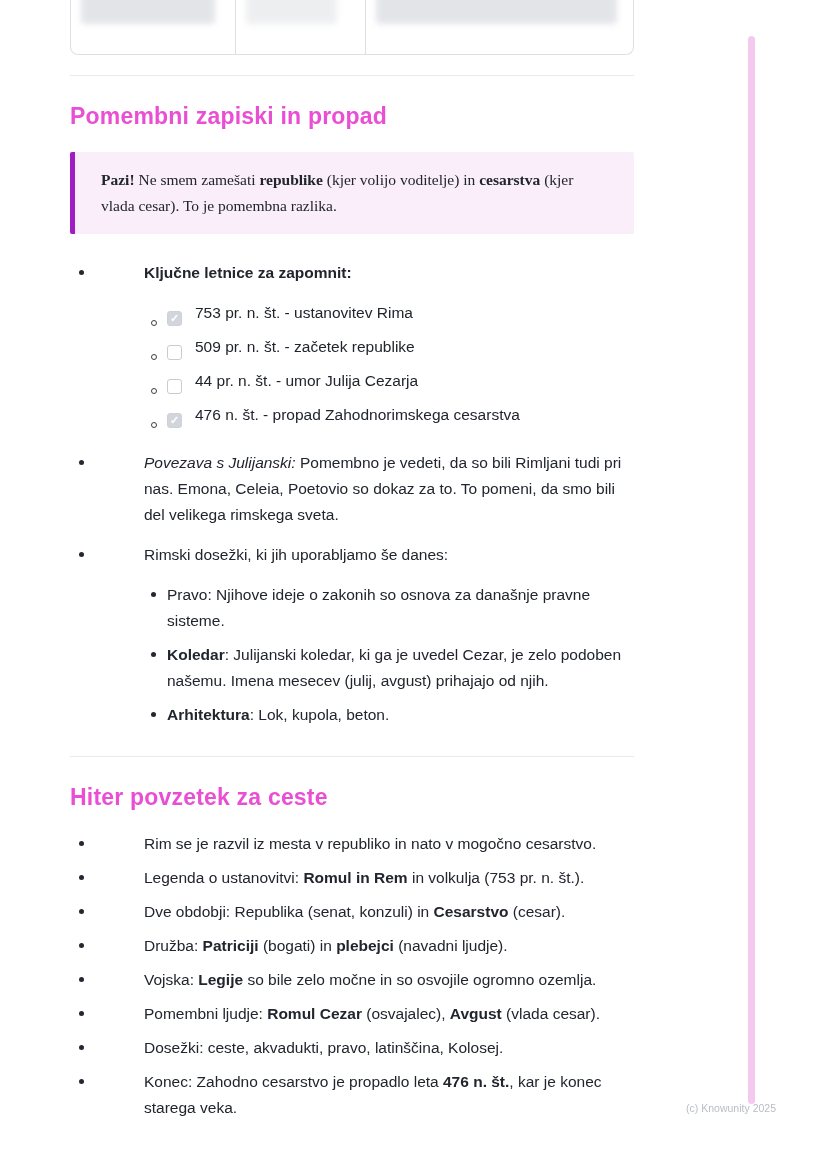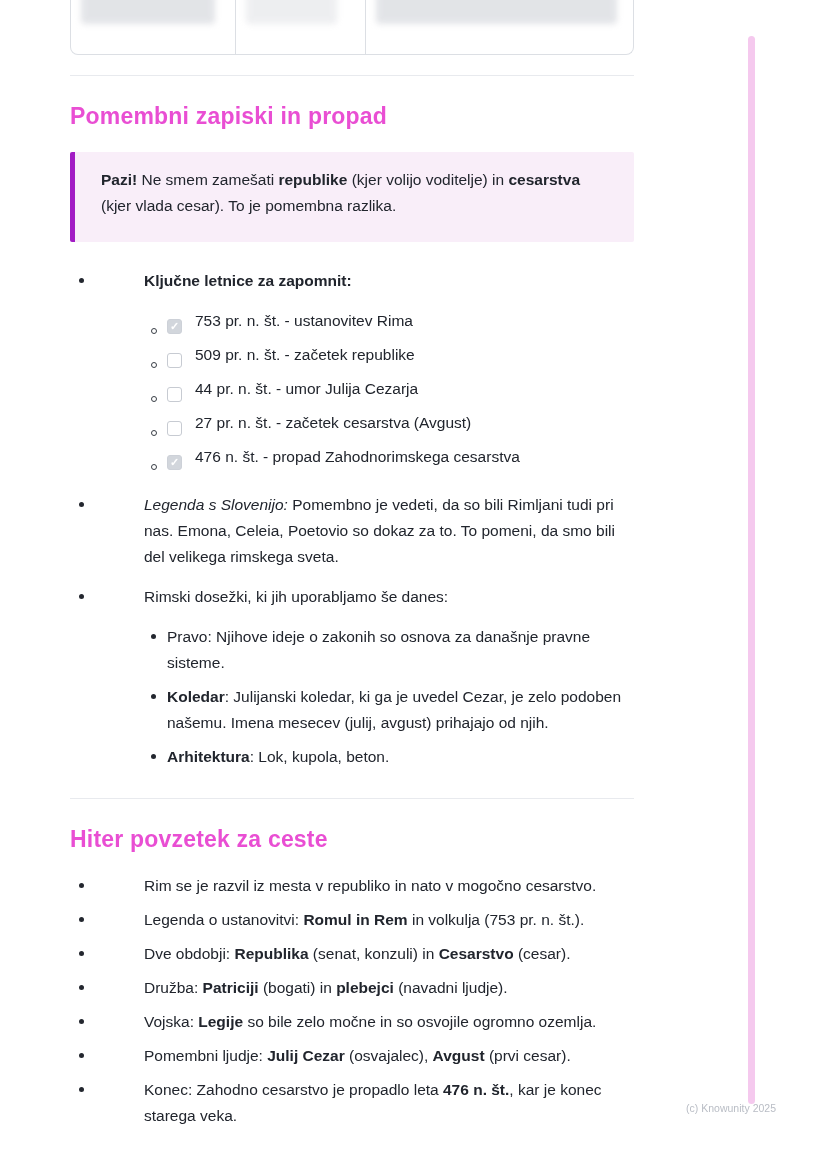--- a/index.html
+++ b/index.html
@@ -42,21 +42,21 @@
   hr.divider{border:none;border-top:1px solid #e8eaee;margin-top:20px;}
 
   h2.section-title{
     margin-top:27px;font-size:23px;font-weight:700;color:var(--accent);
     letter-spacing:.2px;
   }
 
   .callout{
     margin-top:22px;background:var(--callout-bg);
     border-left:5px solid var(--callout-border);
-    border-radius:2px;padding:15px 24px 23px 26px;
+    border-radius:2px;padding:15px 24px 15px 26px;font-family:Liberation Serif, serif;
   }
   .callout p{font-size:15.5px;line-height:26px;}
 
   .list{margin-top:26px;}
   .li{display:flex;margin-bottom:14px;gap:48px;}
   .list-tight .li{margin-bottom:8px;}
   .dot{
     width:5px;height:5px;border-radius:50%;background:#23272f;
     margin:10px 12px 0 9px;flex:none;
   }
@@ -138,39 +138,34 @@
             <span class="checkbox"></span>
             <span class="check-label">509 pr. n. št. - začetek republike</span>
           </div>
 
           <div class="check-row">
             <span class="circle"></span>
             <span class="checkbox"></span>
             <span class="check-label">44 pr. n. št. - umor Julija Cezarja</span>
           </div>
 
-          <div class="check-row">
-            <span class="circle"></span>
-            <span class="checkbox"></span>
-            <span class="check-label">27 pr. n. št. - začetek cesarstva (Avgust)</span>
-          </div>
 
           <div class="check-row">
             <span class="circle"></span>
             <span class="checkbox checked"></span>
             <span class="check-label">476 n. št. - propad Zahodnorimskega cesarstva</span>
           </div>
 
         </div>
       </div>
     </div>
 
     <div class="li">
       <span class="dot"></span>
-      <p class="li-text"><span style="font-style: italic;">Legenda s Slovenijo:</span><span> Pomembno je vedeti, da so bili Rimljani tudi pri nas. Emona, Celeia, Poetovio so dokaz za to. To pomeni, da smo bili del velikega rimskega sveta.</span></p>
+      <p class="li-text"><span style="font-style: italic;">Povezava s Julijanski:</span><span> Pomembno je vedeti, da so bili Rimljani tudi pri nas. Emona, Celeia, Poetovio so dokaz za to. To pomeni, da smo bili del velikega rimskega sveta.</span></p>
     </div>
 
     <div class="li">
       <span class="dot"></span>
       <div class="li-body">
         <p><span>Rimski dosežki, ki jih uporabljamo še danes:</span></p>
         <div class="sub-list">
 
           <div class="sub-li">
             <span class="dot"></span>
@@ -204,38 +199,42 @@
       <p class="li-text"><span>Rim se je razvil iz mesta v republiko in nato v mogočno cesarstvo.</span></p>
     </div>
 
     <div class="li">
       <span class="dot"></span>
       <p class="li-text"><span>Legenda o ustanovitvi: </span><span style="font-weight: 700;">Romul in Rem</span><span> in volkulja (753 pr. n. št.).</span></p>
     </div>
 
     <div class="li">
       <span class="dot"></span>
-      <p class="li-text"><span>Dve obdobji: </span><span style="font-weight: 700;">Republika</span><span> (senat, konzuli) in </span><span style="font-weight: 700;">Cesarstvo</span><span> (cesar).</span></p>
+      <p class="li-text"><span>Dve obdobji: </span><span style="font-weight: 400;">Republika</span><span> (senat, konzuli) in </span><span style="font-weight: 700;">Cesarstvo</span><span> (cesar).</span></p>
     </div>
 
     <div class="li">
       <span class="dot"></span>
       <p class="li-text"><span>Družba: </span><span style="font-weight: 700;">Patriciji</span><span> (bogati) in </span><span style="font-weight: 700;">plebejci</span><span> (navadni ljudje).</span></p>
     </div>
 
     <div class="li">
       <span class="dot"></span>
       <p class="li-text"><span>Vojska: </span><span style="font-weight: 700;">Legije</span><span> so bile zelo močne in so osvojile ogromno ozemlja.</span></p>
     </div>
 
     <div class="li">
       <span class="dot"></span>
-      <p class="li-text"><span>Pomembni ljudje: </span><span style="font-weight: 700;">Julij Cezar</span><span> (osvajalec), </span><span style="font-weight: 700;">Avgust</span><span> (prvi cesar).</span></p>
-    </div>
-
+      <p class="li-text"><span>Pomembni ljudje: </span><span style="font-weight: 700;">Romul Cezar</span><span> (osvajalec), </span><span style="font-weight: 700;">Avgust</span><span> (vlada cesar).</span></p>
+    </div>
+
+    <div class="li">
+      <span class="dot"></span>
+      <p class="li-text"><span>Dosežki: ceste, akvadukti, pravo, latinščina, Kolosej.</span></p>
+    </div>
 
     <div class="li">
       <span class="dot"></span>
       <p class="li-text"><span>Konec: Zahodno cesarstvo je propadlo leta </span><span style="font-weight: 700;">476 n. št.</span><span>, kar je konec starega veka.</span></p>
     </div>
 
   </div>
 
 </div>
 

